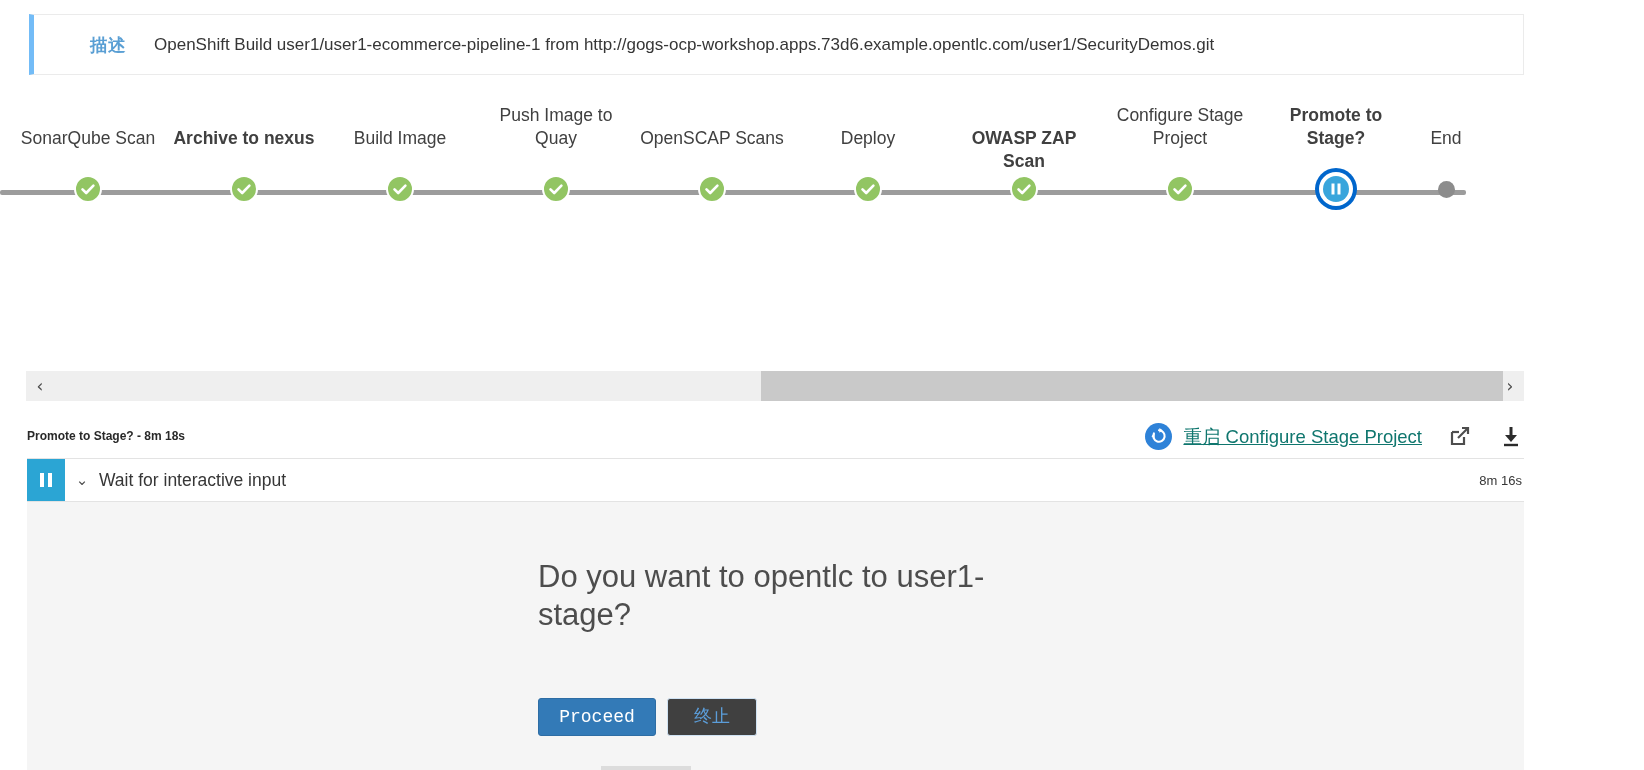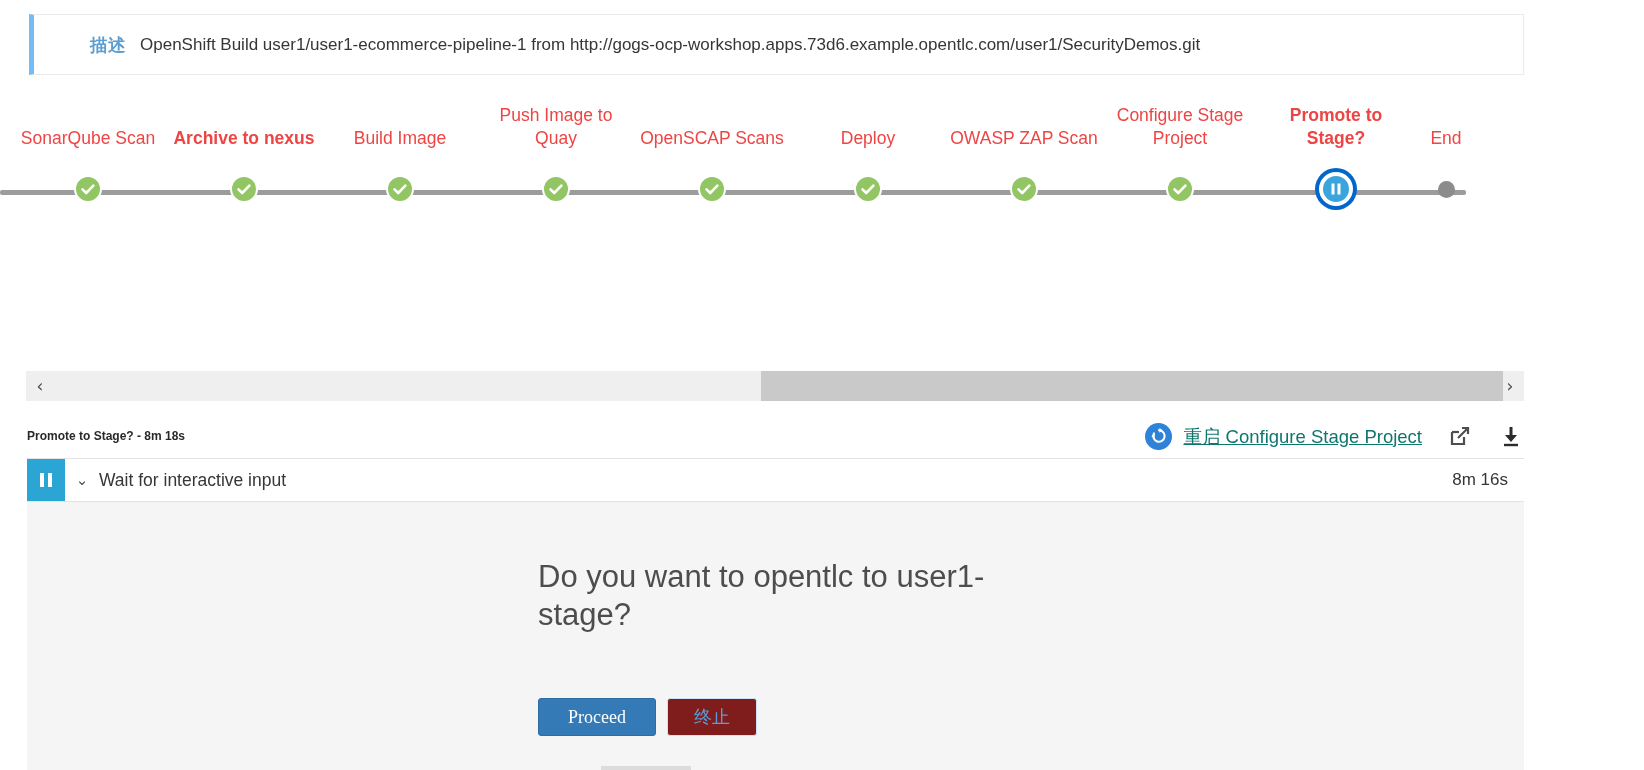--- a/index.html
+++ b/index.html
@@ -34,21 +34,21 @@
     font-size: 17.5px;
     font-weight: bold;
     color: #5a9fd4;
     margin-left: 56px;
     letter-spacing: 0.5px;
     white-space: nowrap;
   }
   .desc-text {
     font-size: 17px;
     color: #363636;
-    margin-left: 14px;
+    margin-left: 28px;
     white-space: nowrap;
   }
 
   
   .pipeline {
     position: absolute;
     left: 0;
     top: 104px;
     width: 1524px;
     height: 115px;
@@ -56,21 +56,21 @@
   .stage {
     position: absolute;
     top: 0;
     width: 150px;
     margin-left: -75px;
     text-align: center;
   }
   .stage-label {
     font-size: 17.5px;
     line-height: 23px;
-    color: #ef4444;
+    color: #404040;
     white-space: pre-line;
   }
   .stage.current .stage-label {
     font-weight: bold;
   }
   .stage-marks {
     position: absolute;
     left: 0;
     top: 68px;
     width: 1524px;
@@ -258,22 +258,22 @@
     color: #4d4d4d;
     font-size: 15px;
     font-family: "DejaVu Sans", sans-serif;
   }
   .log-name {
     font-size: 17.5px;
     color: #363636;
   }
   .log-time {
     margin-left: auto;
-    margin-right: 16px;
-    font-size: 17px;
+    margin-right: 2px;
+    font-size: 13px;
     color: #363636;
   }
   .log-body {
     background: #f5f5f5;
     height: 270px;
     position: relative;
   }
   .prompt-q {
     position: absolute;
     left: 511px;
@@ -286,40 +286,40 @@
   }
   .prompt-buttons {
     position: absolute;
     left: 511px;
     top: 196px;
     display: flex;
     align-items: flex-start;
     gap: 11px;
   }
   .btn {
-    font-family: Liberation Serif, serif;
+    font-family: Liberation Mono, monospace;
     font-size: 18px;
     border-radius: 3px;
     box-sizing: border-box;
     cursor: pointer;
     padding: 0 20px;
     height: 38px;
     line-height: 36px;
     border: 1px solid transparent;
     white-space: nowrap;
   }
   .btn-primary {
     background: #337ab7;
     color: #ffffff;
     border-color: #2e6da4;
     min-width: 118px;
     text-align: center;
   }
   .btn-default {
-    background: #7f1d1d;
+    background: #404040;
     color: #5b9dd9;
     border-color: #cfe2f3;
     min-width: 90px;
     text-align: center;
   }
   .bottom-stub {
     position: absolute;
     left: 574px;
     top: 264px;
     width: 90px;
@@ -349,21 +349,21 @@
       <div class="stage" style="left: 556px; top: 0px;">
         <div class="stage-label">Push Image to
 Quay</div>
       </div>
       <div class="stage" style="left: 712px; top: 23px;">
         <div class="stage-label">OpenSCAP Scans</div>
       </div>
       <div class="stage" style="left: 868px; top: 23px;">
         <div class="stage-label">Deploy</div>
       </div>
-      <div class="stage" style="left: 1024px; top: 23px;">
+      <div class="stage" style="left: 1024px; top: 23px; font-weight: bold;">
         <div class="stage-label">OWASP ZAP Scan</div>
       </div>
       <div class="stage" style="left: 1180px; top: 0px;">
         <div class="stage-label">Configure Stage
 Project</div>
       </div>
       <div class="stage current" style="left: 1336px; top: 0px;">
         <div class="stage-label">Promote to
 Stage?</div>
       </div>

